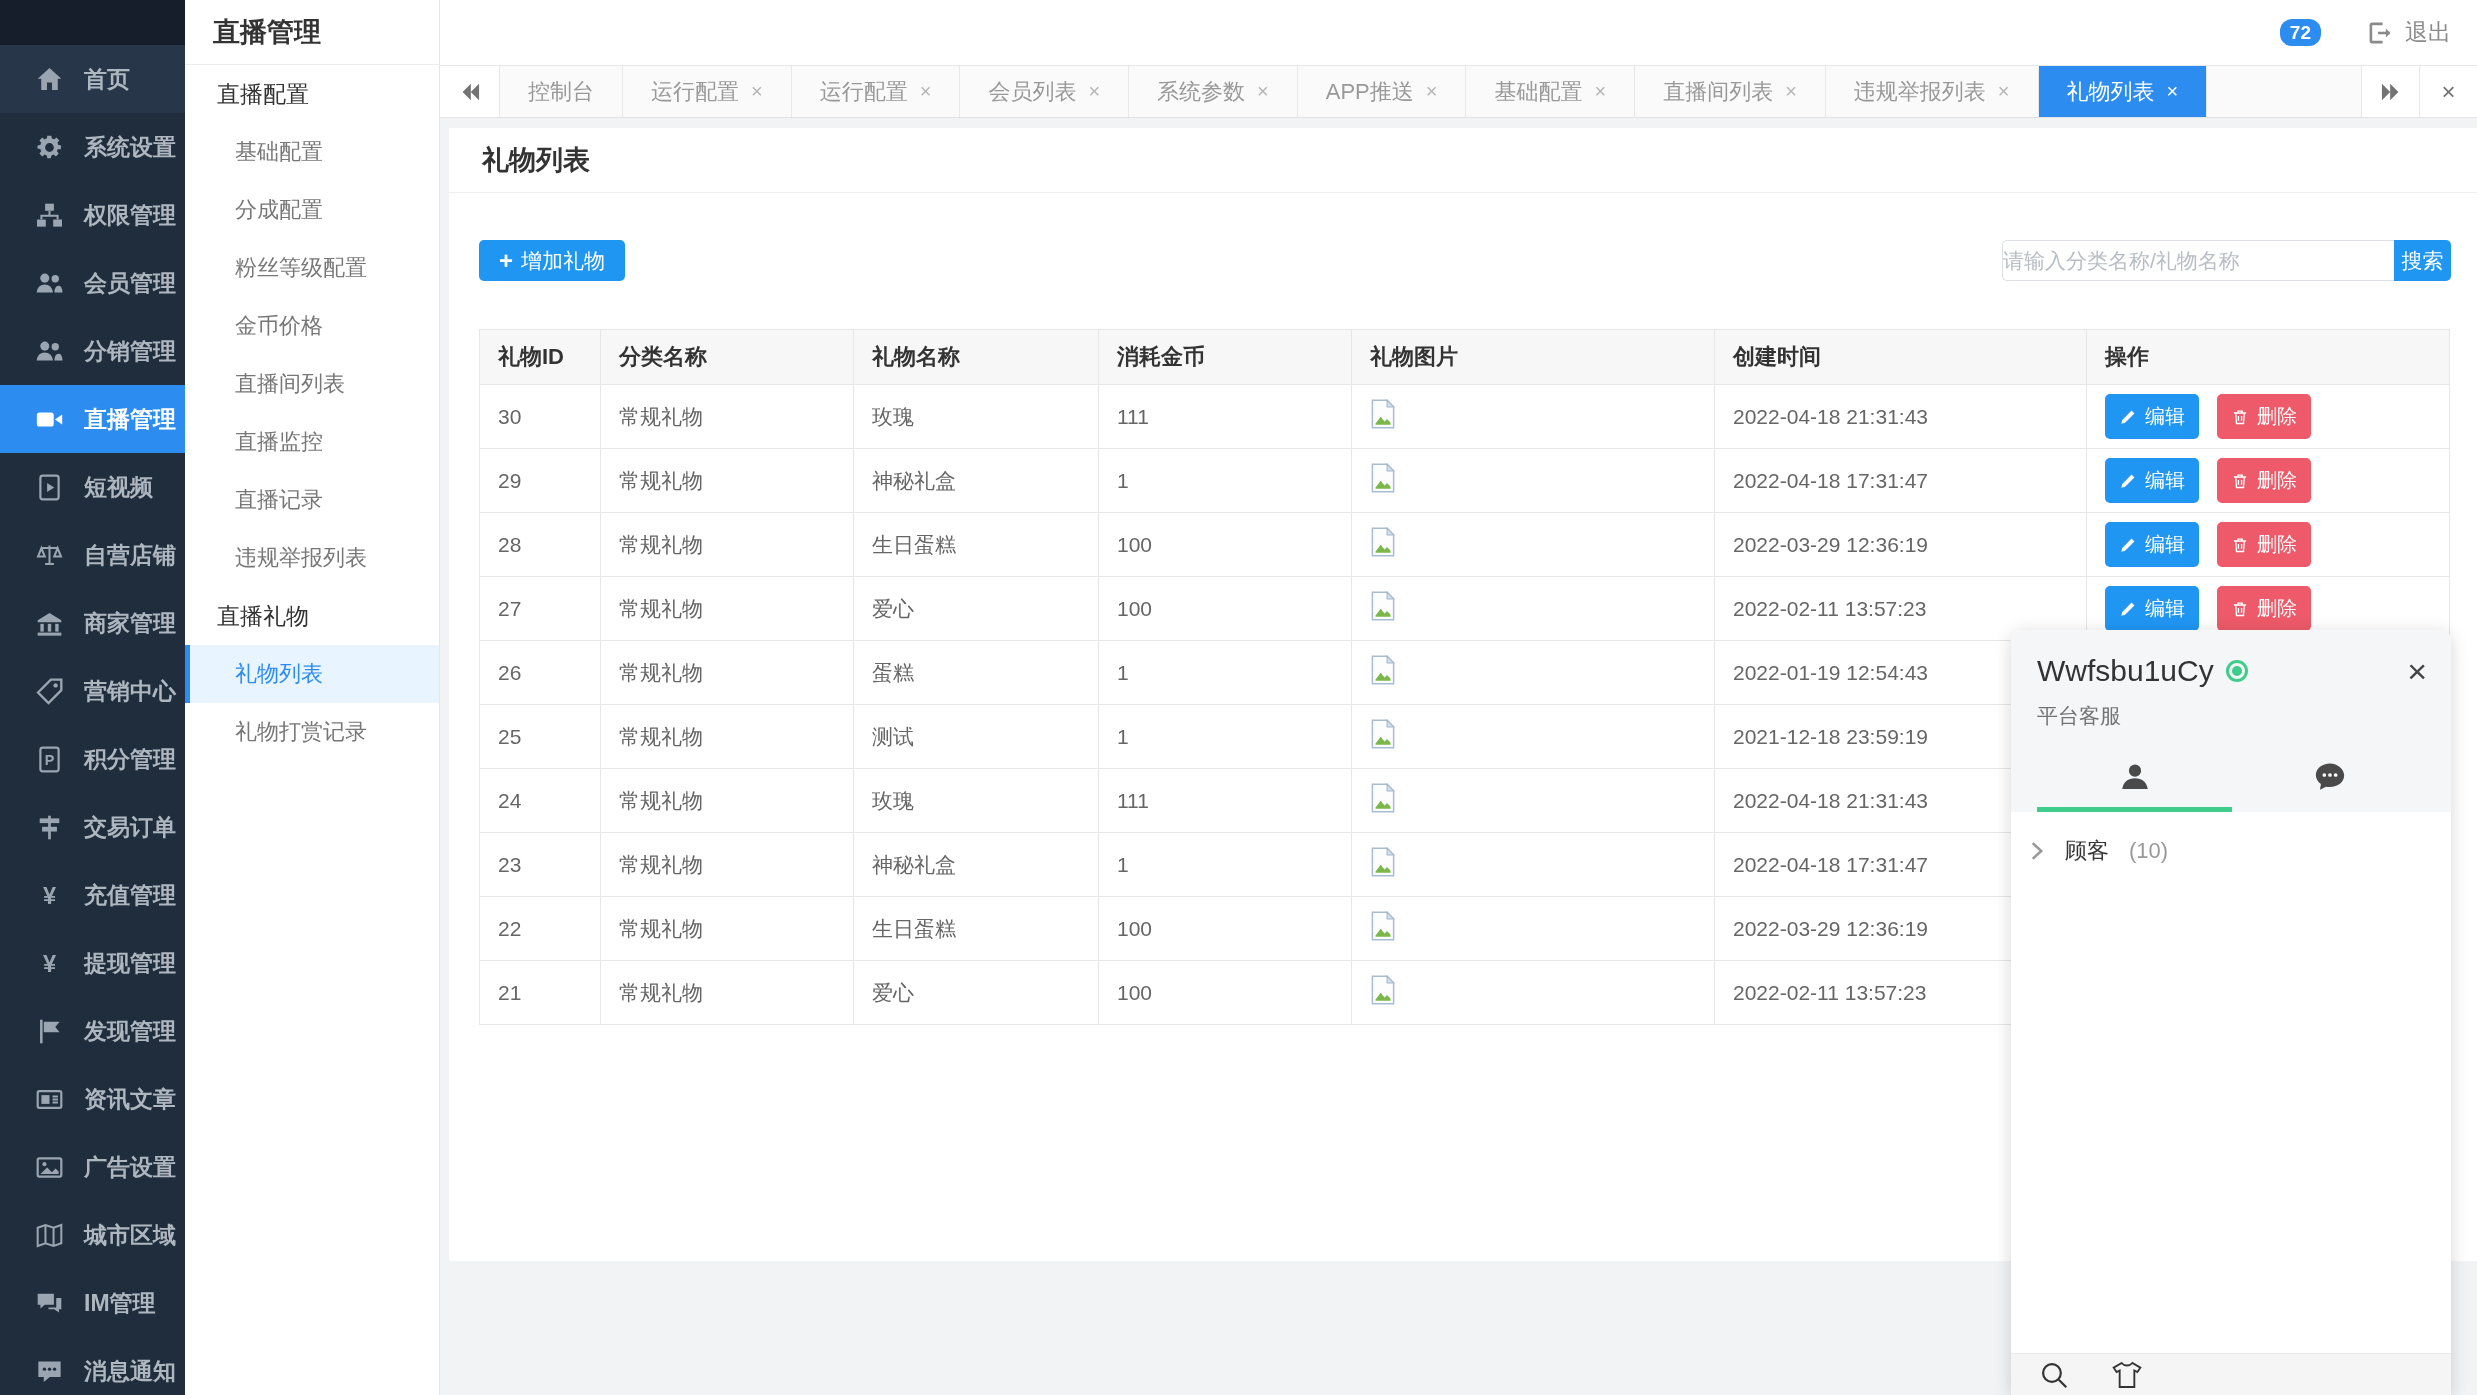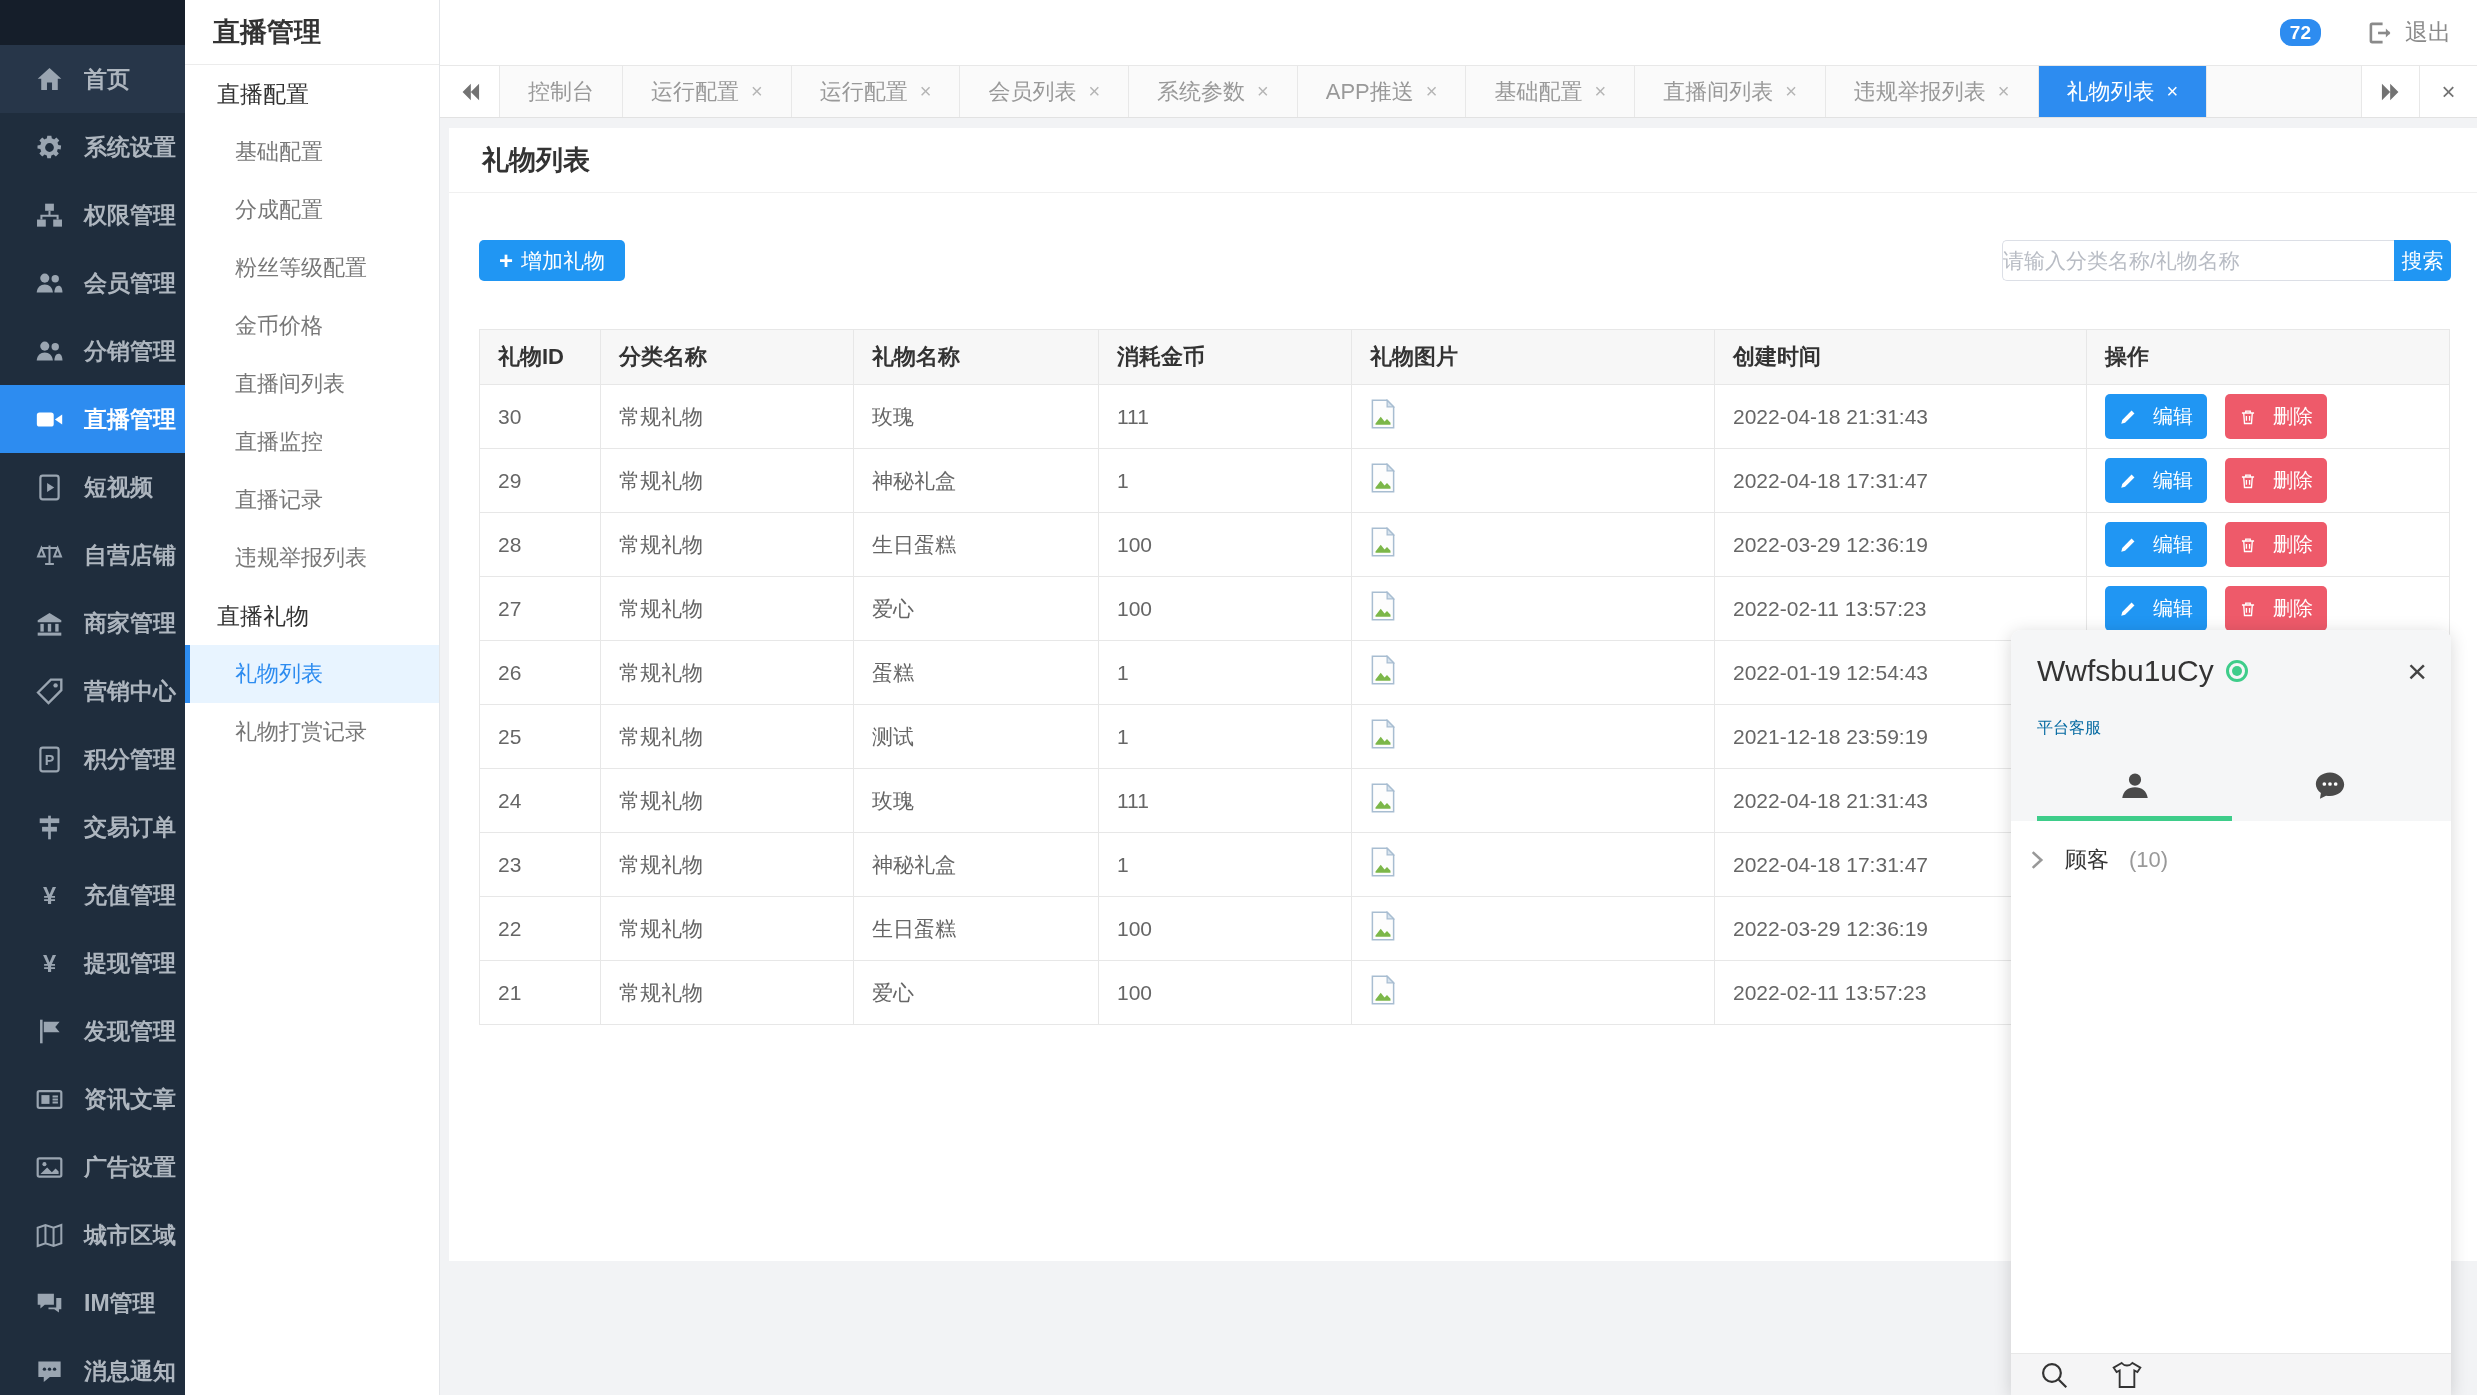--- a/index.html
+++ b/index.html
@@ -75,36 +75,36 @@
     font-family:inherit; outline:none; }
   .search input::placeholder { color:#b8bcc4; }
   .btn-search { width:57px; height:41px; background:var(--primary); border-radius:0 5px 5px 0; }
 
   table { border-collapse:collapse; table-layout:fixed; margin:48px 28px 0 30px;
     width:1970px; }
   th, td { border:1px solid #e7e7e7; text-align:left; padding:0 18px; }
   th { height:55px; background:#f7f7f7; font-size:22px; color:#333; font-weight:bold; }
   td { height:64px; font-size:21px; color:#666; }
   .rowbtns { display:flex; gap:18px; }
-  .btn-mini { display:inline-flex; align-items:center; gap:16px; font-size:20px;
+  .btn-mini { display:inline-flex; align-items:center; gap:8px; font-size:20px;
     padding:9px 14px; border-radius:5px; }
   .btn-edit { background:var(--primary); }
   .btn-del { background:var(--danger); }
 
   
   .chat { position:absolute; top:512px; right:26px; bottom:0; width:440px; z-index:20;
     background:#fff; border-radius:10px 10px 0 0; box-shadow:0 3px 18px rgba(0,0,0,.16); }
   .chat-head { background:#f5f6f7; border-radius:10px 10px 0 0; padding:24px 24px 0 26px; }
   .chat-title-row { display:flex; align-items:center; }
   .chat-name { font-size:30px; color:#333; }
   .status-dot { width:22px; height:22px; border:3px solid var(--green); border-radius:50%;
     margin-left:12px; display:inline-flex; align-items:center; justify-content:center; }
   .status-dot i { width:10px; height:10px; background:var(--green); border-radius:50%; }
   .chat-close { margin-left:auto; font-size:34px; color:#444; line-height:1; cursor:pointer; }
-  .chat-sub { margin-top:30px; font-size:16px; color:#0369a1; }
+  .chat-sub { margin-top:14px; font-size:21px; color:#737373; }
   .chat-tabs { display:flex; margin-top:16px; height:66px; }
   .chat-tab { width:50%; display:flex; align-items:center; justify-content:center;
     cursor:pointer; border-bottom:5px solid transparent; color:#4a4a4a; }
   .chat-tab.active { border-bottom-color:var(--green); }
   .chat-body { padding:24px 18px; background:#fff; }
   .chat-group { display:flex; align-items:center; gap:20px; font-size:22px; color:#333;
     cursor:pointer; }
   .chat-group .chev { color:#999; display:inline-flex; }
   .chat-group .count { color:#999; }
   .chat-foot { position:absolute; left:0; right:0; bottom:0; height:42px;

